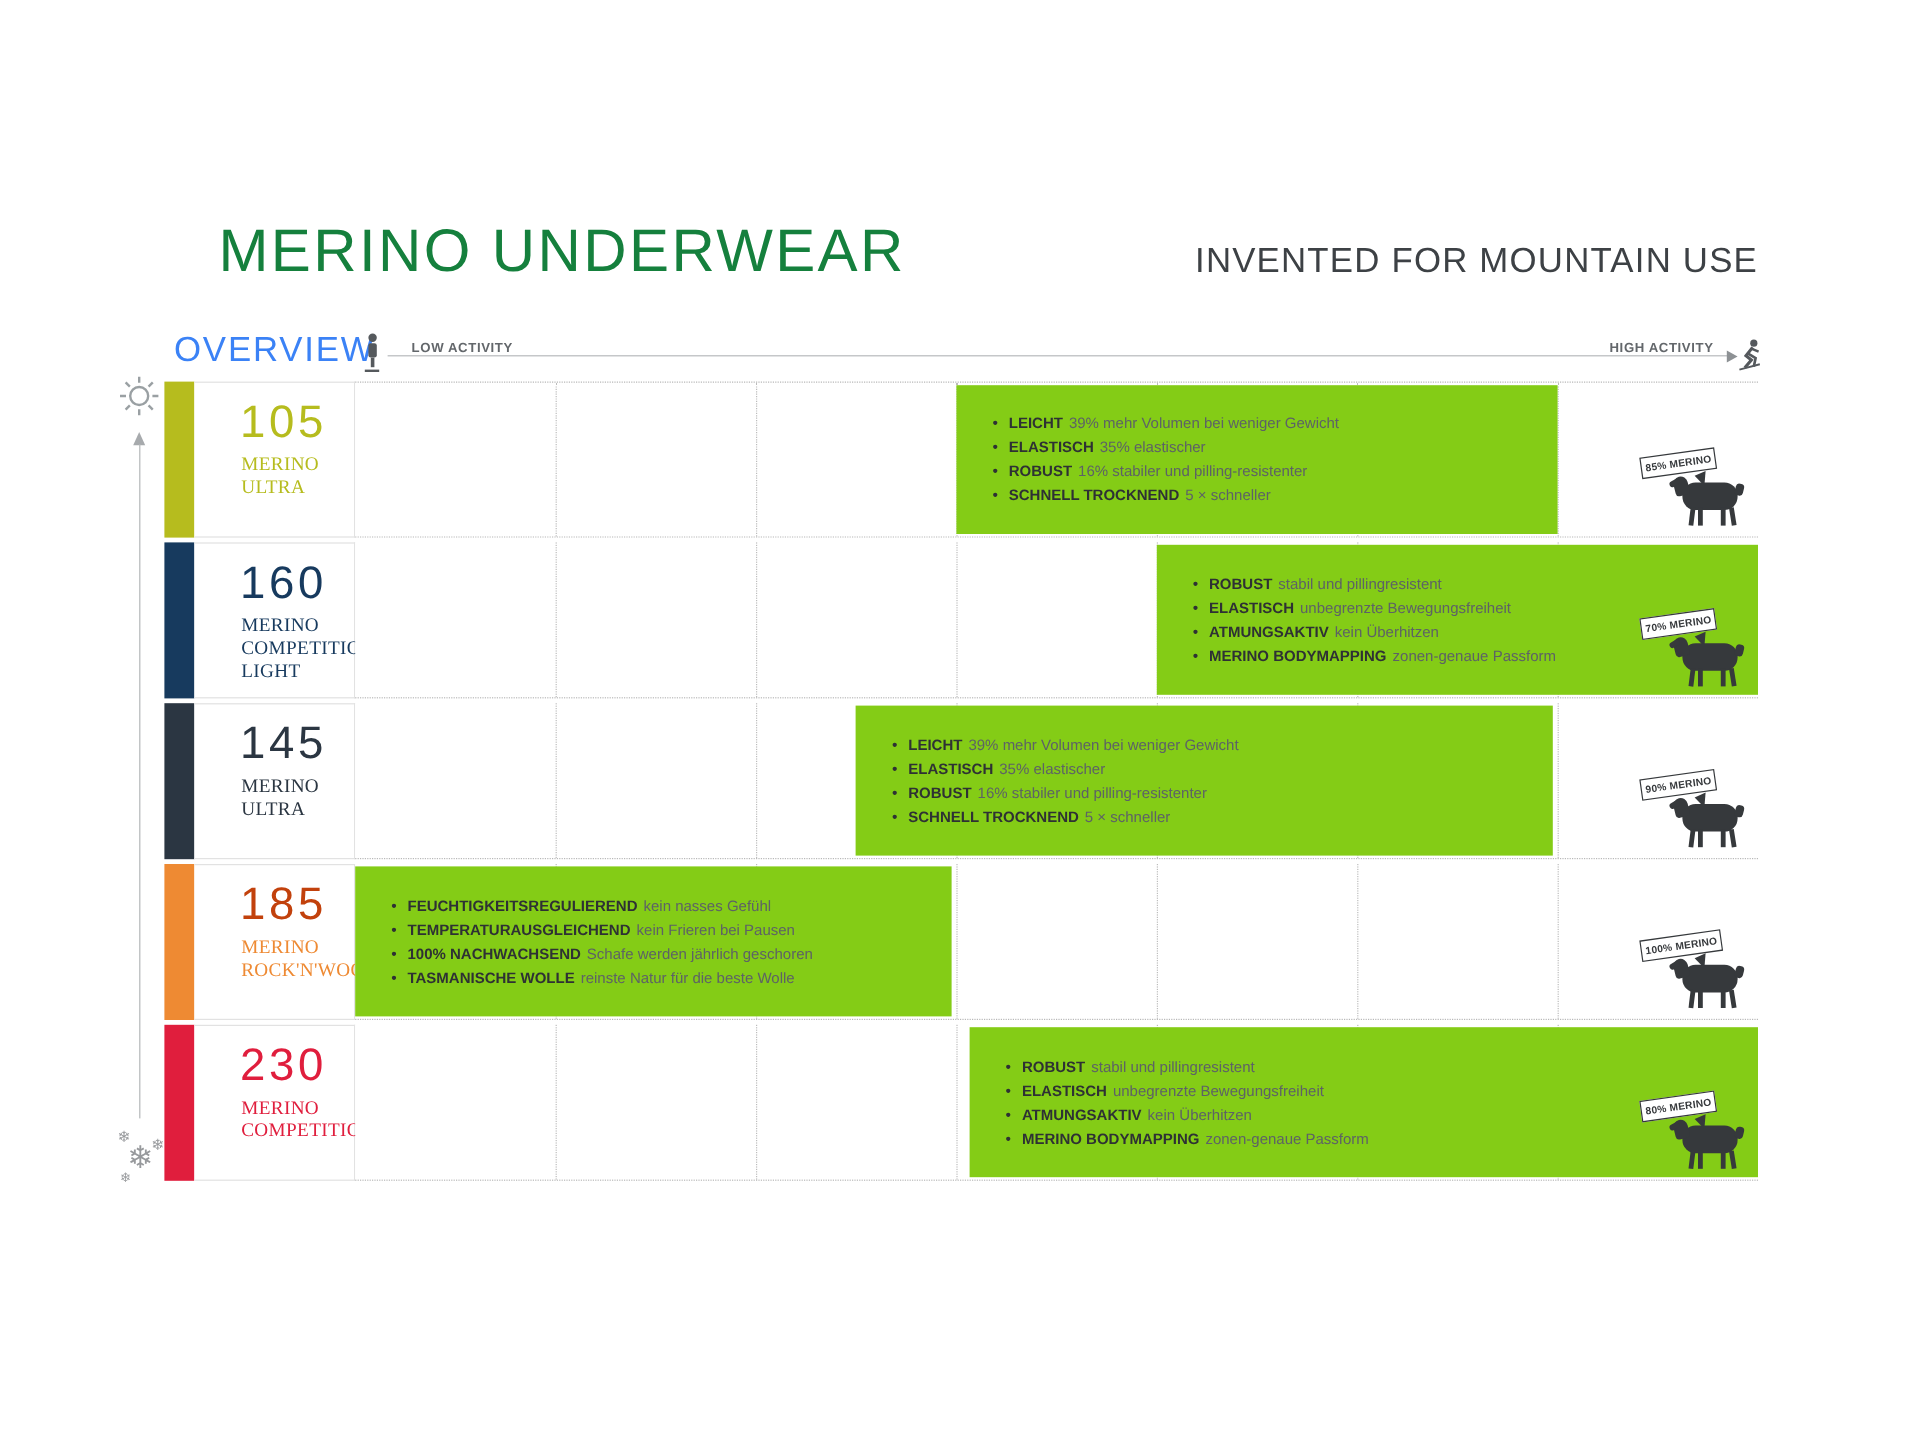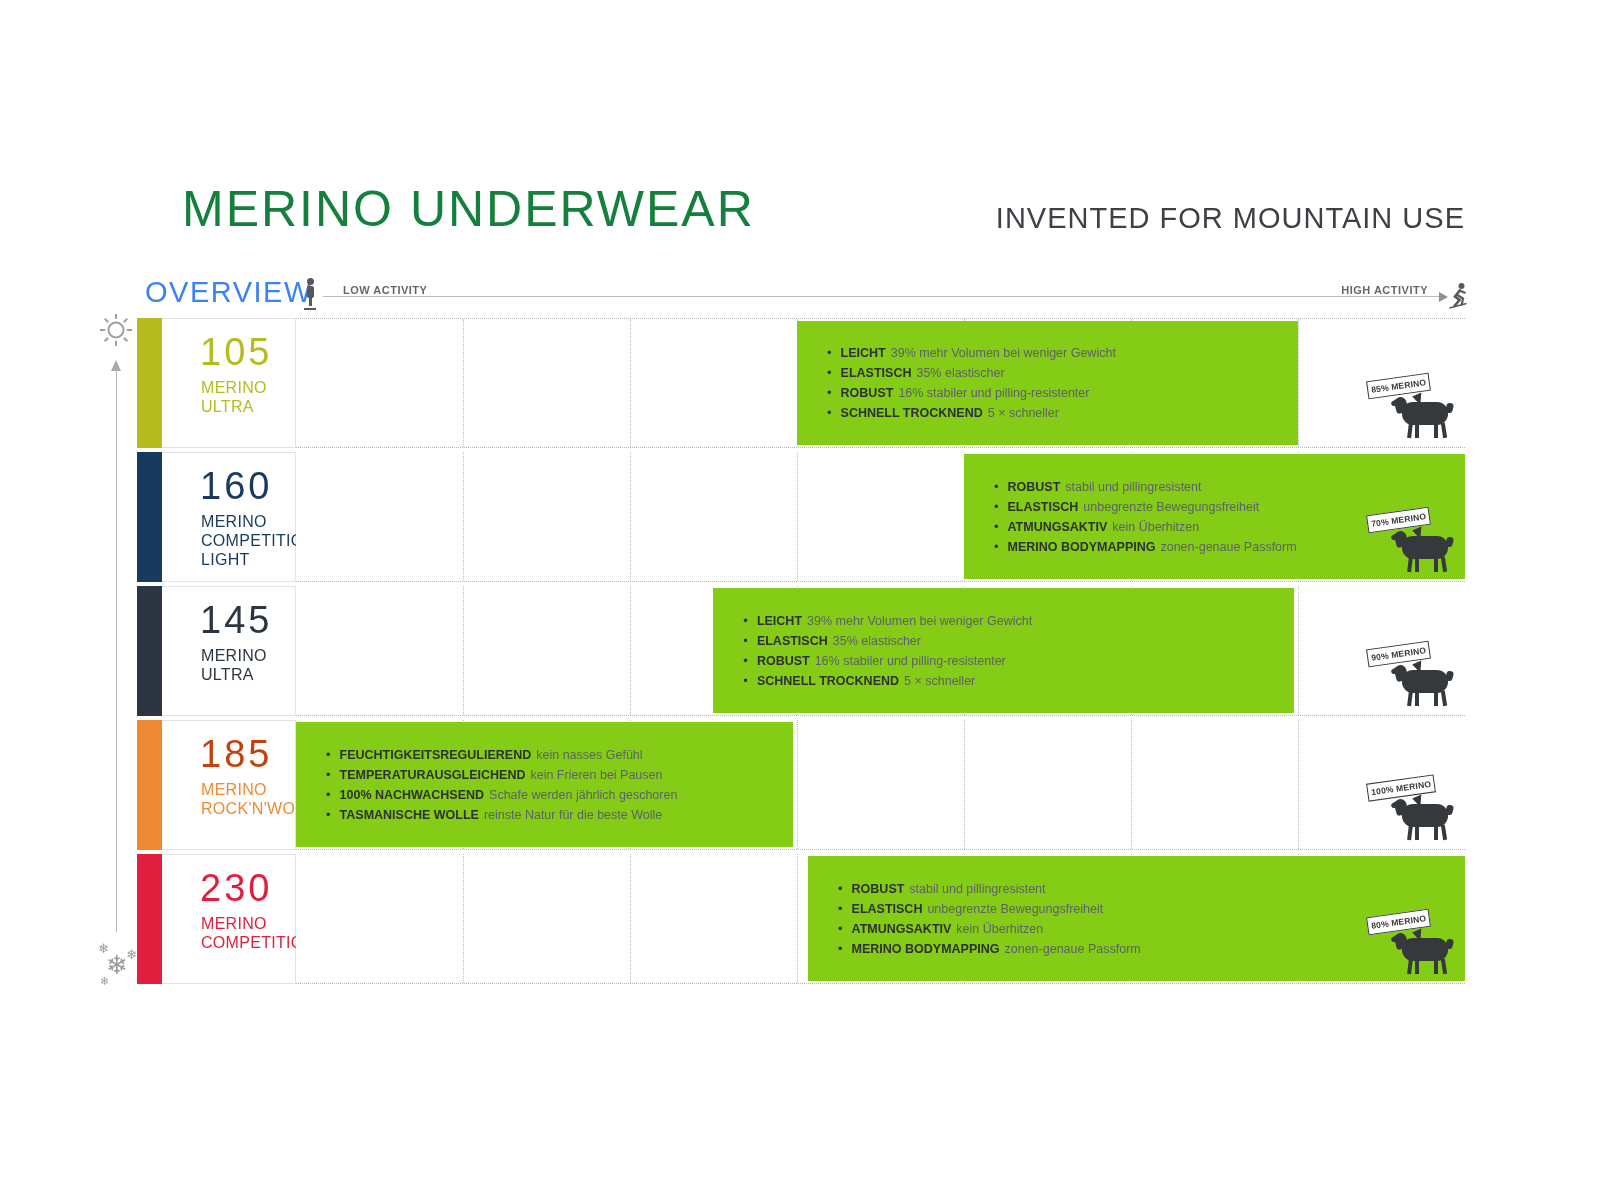--- a/index.html
+++ b/index.html
@@ -41,21 +41,21 @@
   .flake.s1{font-size:13px;left:0px;top:2px;}
   .flake.s2{font-size:13px;left:28px;top:8px;}
   .flake.s3{font-size:11px;left:2px;top:36px;}
 
   
   .rows{position:absolute;left:137px;top:318px;width:1328px;}
   .row{display:flex;height:130px;margin-bottom:4px;position:relative;}
   .bar{width:25px;flex:0 0 25px;}
   .label-cell{width:134px;flex:0 0 134px;background:#fff;border:1px solid #e2e2e2;border-left:none;box-sizing:border-box;padding-left:24px;}
   .weight{font-size:38px;letter-spacing:3px;margin:12px 0 0 14px;font-weight:400;}
-  .product-name{font-size:16px;line-height:19px;letter-spacing:0.3px;margin:4px 0 0 15px;white-space:pre-line;font-weight:400;}
+  .product-name{font-size:16px;line-height:19px;letter-spacing:0.3px;margin:4px 0 0 15px;white-space:pre-line;font-weight:400;font-family:Liberation Serif, serif;}
   .grid{position:relative;flex:1;border-bottom:1px dotted #b8b8b8;background:#fff;}
   .row:first-child .grid{border-top:1px dotted #b8b8b8;}
   .vline{position:absolute;top:0;bottom:0;width:0;border-left:1px dotted #bcbcbc;}
   .v1{left:14.286%}.v2{left:28.571%}.v3{left:42.857%}.v4{left:57.143%}.v5{left:71.429%}.v6{left:85.714%}
 
   .feature-box{position:absolute;top:2px;bottom:2px;background:#84cc16;display:flex;align-items:center;}
   .features{list-style:none;margin:0;padding:0 10px 0 30px;}
   .features li{font-size:12.5px;line-height:20px;color:#5d6266;white-space:nowrap;}
   .features li::before{content:"•";color:#2e3134;margin-right:9px;font-size:13px;}
   .features .lead{font-weight:700;color:#2e3134;margin-right:5px;}

